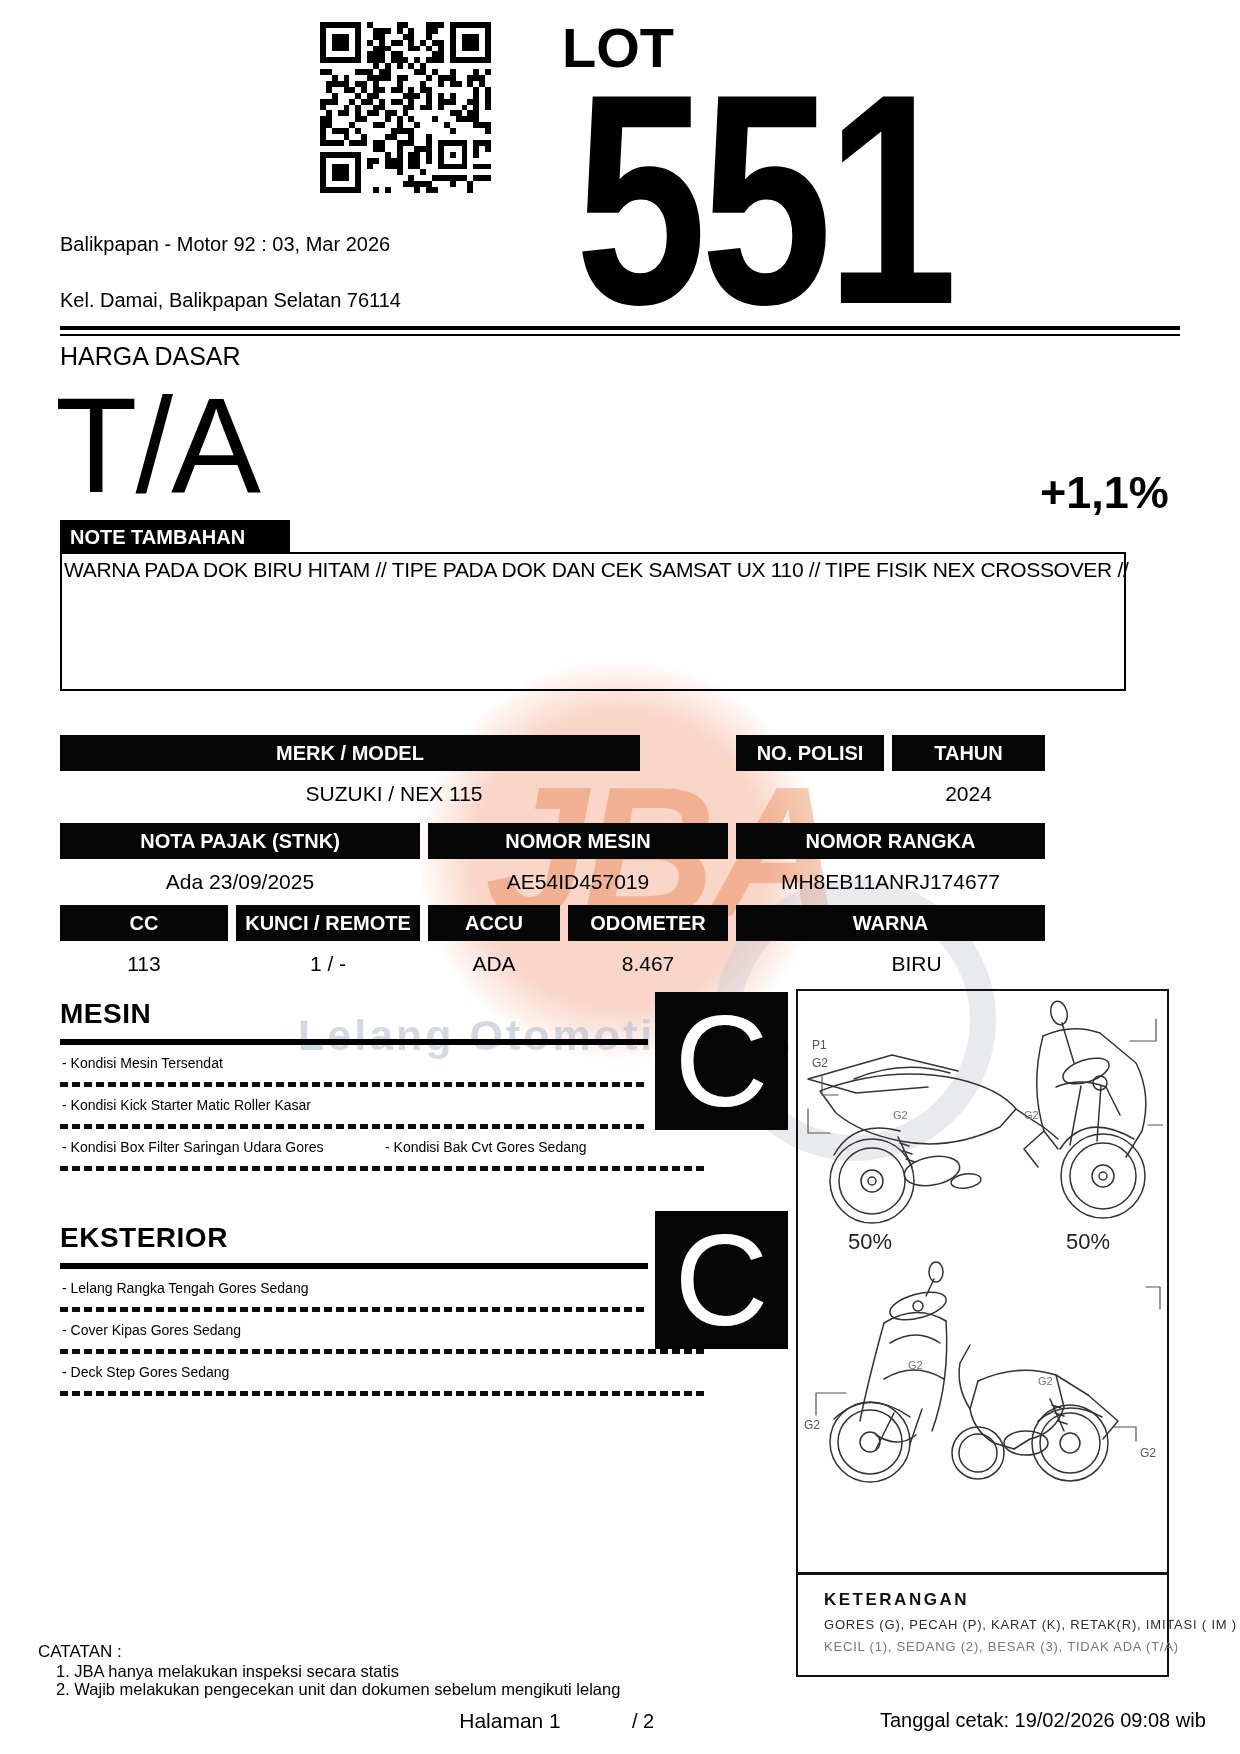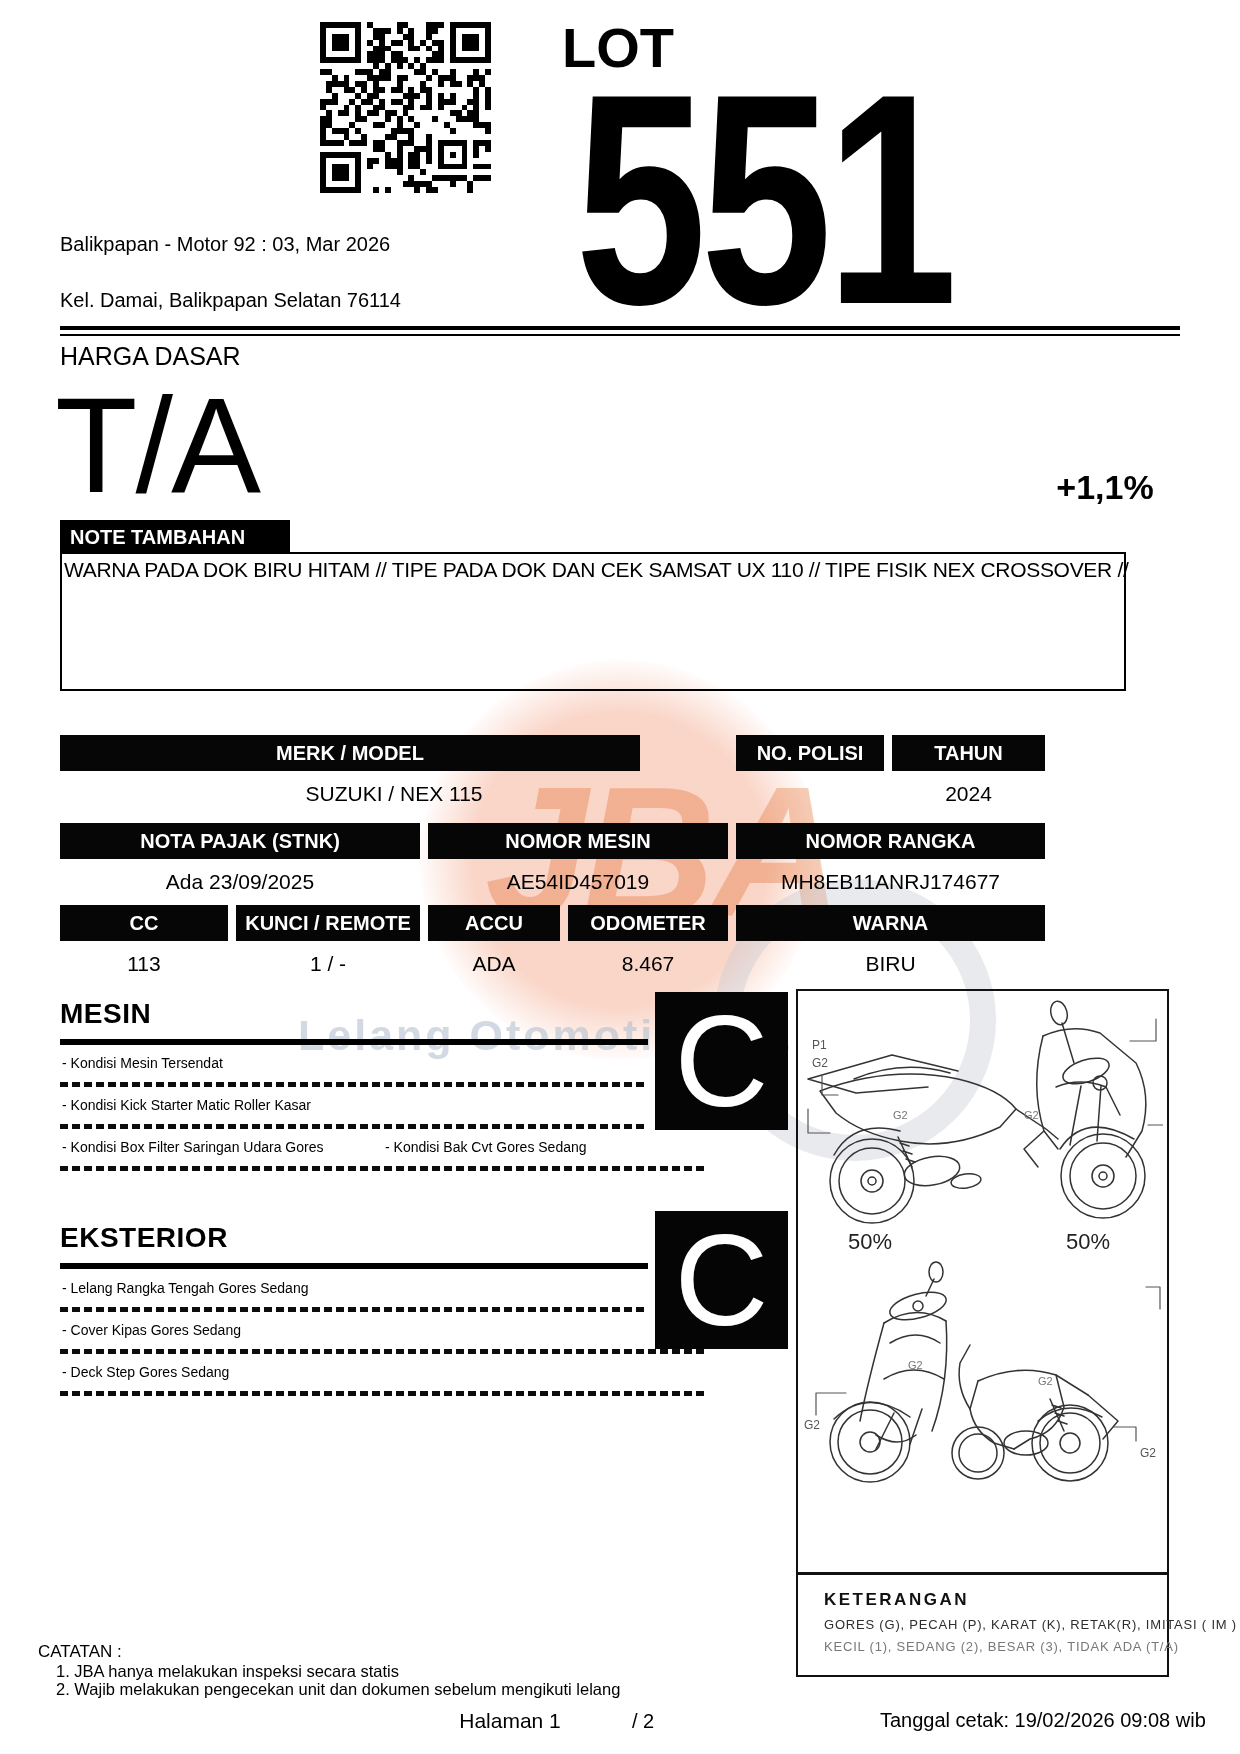--- a/index.html
+++ b/index.html
@@ -25,21 +25,21 @@
     color:rgba(177,189,205,.58);letter-spacing:3px;}
   
   .z1{z-index:1;}
   .addr{left:60px;font-size:20px;line-height:1;white-space:nowrap;}
   .lot-label{left:562px;top:20px;font-size:56px;font-weight:bold;line-height:1;}
   .lot-number{left:575px;top:67px;font-size:300px;font-weight:bold;line-height:.88;
     letter-spacing:-8px;transform:scaleX(.79);transform-origin:left top;white-space:nowrap;}
   .dbl-rule{left:60px;top:326px;width:1120px;height:4px;border-top:4px solid #000;border-bottom:2px solid #000;}
   .harga-label{left:60px;top:344px;font-size:25px;line-height:1;}
   .harga-value{left:55px;top:378px;font-size:135px;line-height:1;letter-spacing:-2px;}
-  .pct{left:1040px;top:470px;width:130px;text-align:center;font-size:34px;font-weight:bold;line-height:1;}
+  .pct{left:1040px;top:470px;width:130px;text-align:left;font-size:45px;font-weight:bold;line-height:1;}
   .note-label{left:60px;top:520px;width:205px;background:#000;color:#fff;font-size:20px;font-weight:bold;
     line-height:1;padding:7px 15px 6px 10px;}
   .note-box{left:60px;top:552px;width:1062px;height:135px;border:2px solid #000;}
   .note-text{left:64px;top:558px;width:1056px;font-size:21px;line-height:1.15;letter-spacing:-.3px;white-space:nowrap;}
   .hcell{background:#060606;color:#fff;font-weight:bold;font-size:20px;height:36px;
     display:flex;align-items:center;justify-content:center;white-space:nowrap;}
   .vcell{font-size:21px;height:30px;line-height:30px;text-align:center;white-space:nowrap;}
   .sec-title{font-size:28px;font-weight:bold;line-height:1;letter-spacing:.5px;}
   .sec-rule{height:6px;background:#000;}
   .item{font-size:14px;line-height:1;white-space:nowrap;}
@@ -397,21 +397,21 @@
 
   <div class="abs z1 hcell" style="left:60px;top:905px;width:168px;">CC</div>
   <div class="abs z1 hcell" style="left:236px;top:905px;width:184px;">KUNCI / REMOTE</div>
   <div class="abs z1 hcell" style="left:428px;top:905px;width:132px;">ACCU</div>
   <div class="abs z1 hcell" style="left:568px;top:905px;width:160px;">ODOMETER</div>
   <div class="abs z1 hcell" style="left:736px;top:905px;width:309px;">WARNA</div>
   <div class="abs z1 vcell" style="left:60px;top:949px;width:168px;">113</div>
   <div class="abs z1 vcell" style="left:236px;top:949px;width:184px;">1 / -</div>
   <div class="abs z1 vcell" style="left:428px;top:949px;width:132px;">ADA</div>
   <div class="abs z1 vcell" style="left:568px;top:949px;width:160px;">8.467</div>
-  <div class="abs z1 vcell" style="left:736px;top:949px;width:309px;text-align:center;">BIRU</div>
+  <div class="abs z1 vcell" style="left:762px;top:949px;width:309px;text-align:center;">BIRU</div>
 
   <div class="abs z1 sec-title" style="left:60px;top:1000px;">MESIN</div>
   <div class="abs z1 sec-rule" style="left:60px;top:1039px;width:588px;"></div>
   <div class="abs z1 item" style="left:62px;top:1056px;">- Kondisi Mesin Tersendat</div>
   <div class="abs z1 dotsep" style="left:60px;top:1082px;width:584px;"></div>
   <div class="abs z1 item" style="left:62px;top:1098px;">- Kondisi Kick Starter Matic Roller Kasar</div>
   <div class="abs z1 dotsep" style="left:60px;top:1124px;width:584px;"></div>
   <div class="abs z1 item" style="left:62px;top:1140px;">- Kondisi Box Filter Saringan Udara Gores</div>
   <div class="abs z1 item" style="left:385px;top:1140px;">- Kondisi Bak Cvt Gores Sedang</div>
   <div class="abs z1 dotsep" style="left:60px;top:1166px;width:645px;"></div>

